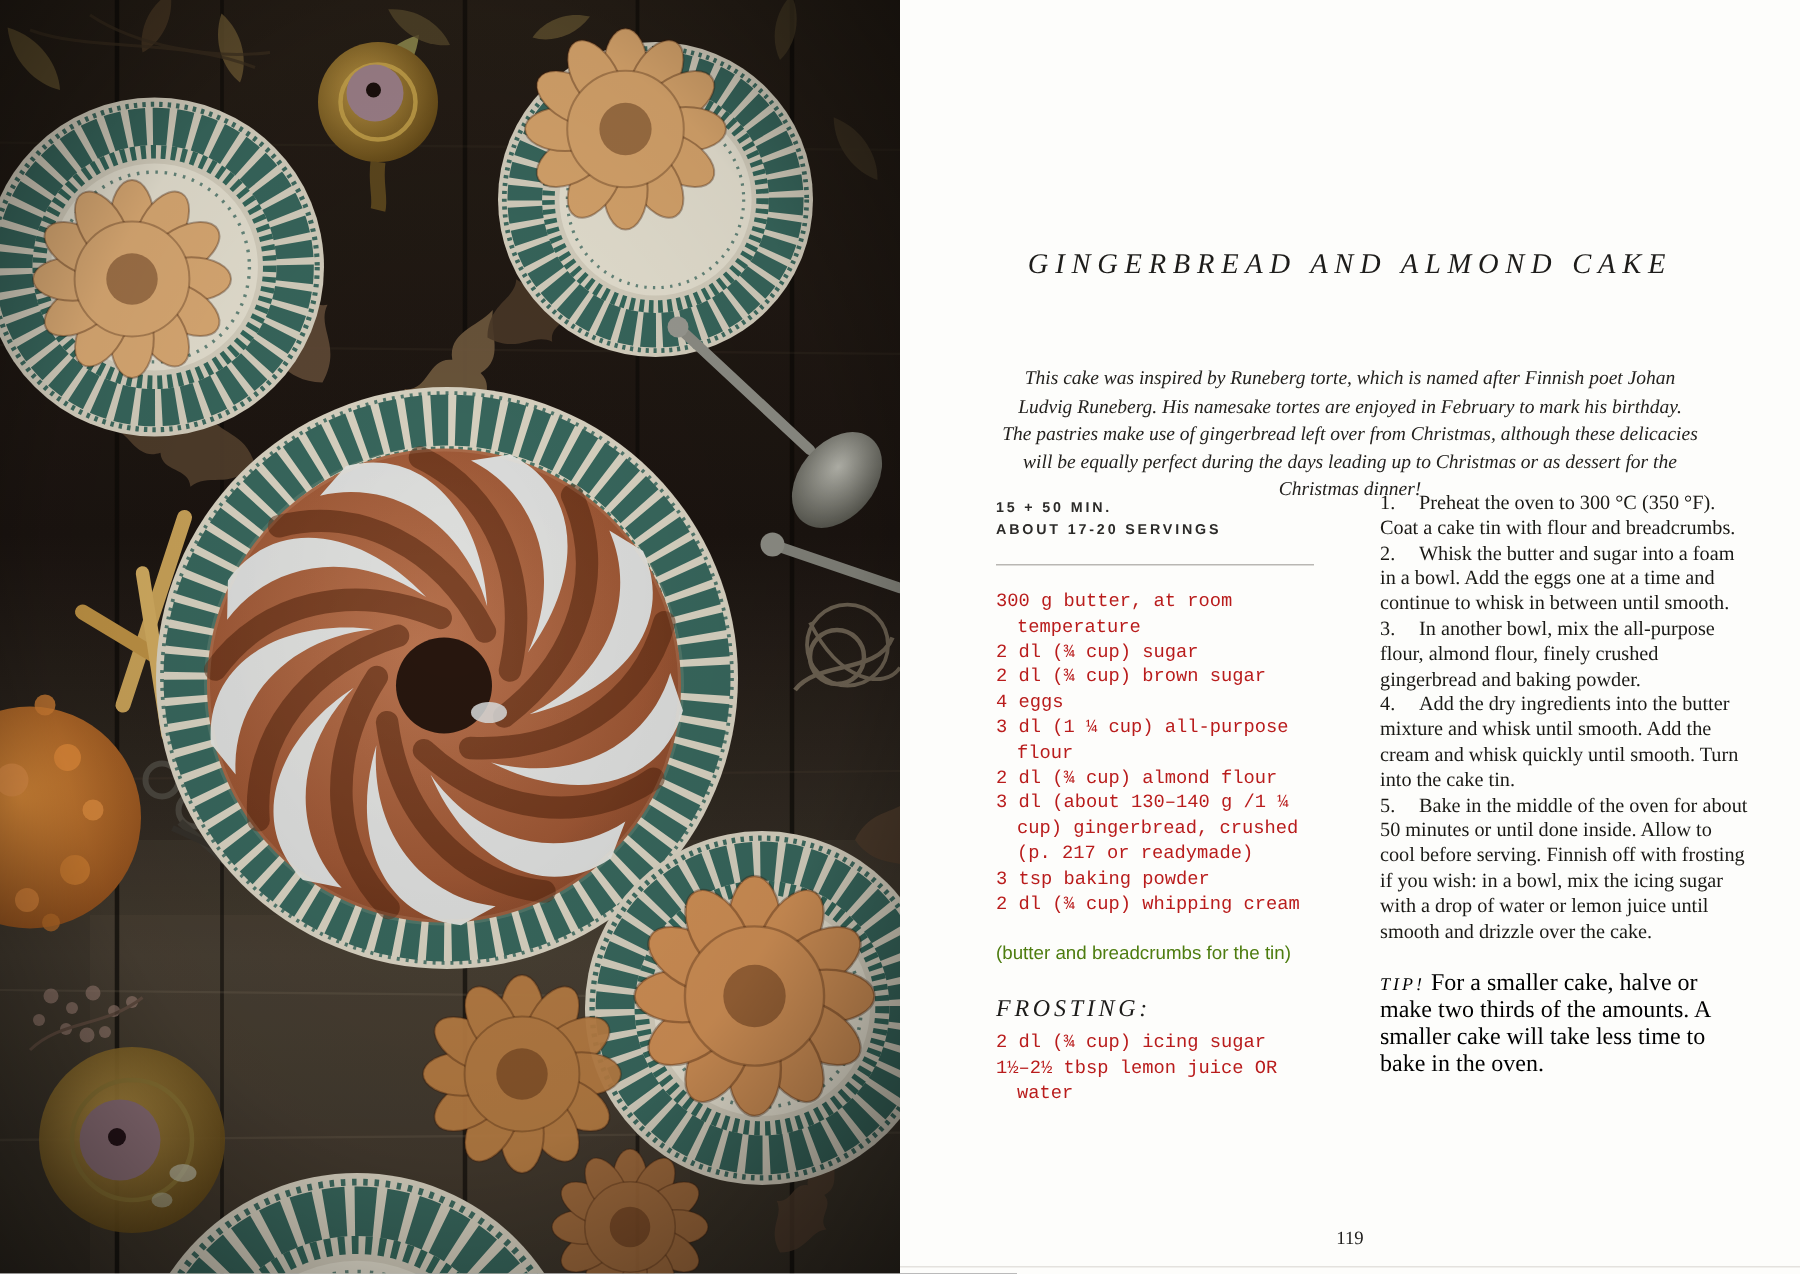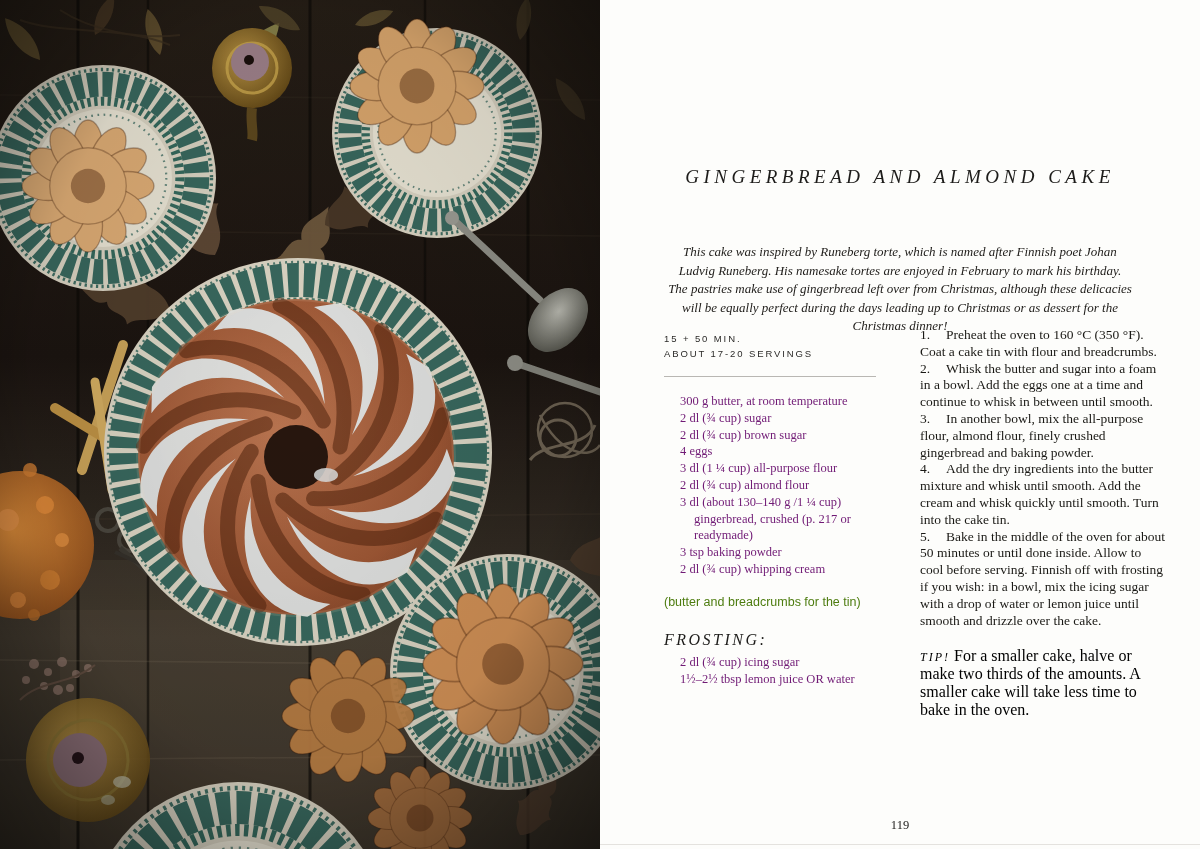--- a/index.html
+++ b/index.html
@@ -8,25 +8,25 @@
   
   .photo{position:absolute;left:0;top:0;width:600px;height:849px;}
   
   .page{position:absolute;left:600px;top:0;width:600px;height:849px;background:#fdfdfb;}
   .page-edge{position:absolute;left:0;bottom:4px;width:100%;height:1px;background:#e4e2de;}
   .title{position:absolute;left:30px;top:163px;width:540px;text-align:center;
          font-style:italic;font-size:19px;letter-spacing:4.5px;color:#1d1c1a;line-height:27px;}
   .intro{position:absolute;left:68px;top:243px;width:464px;text-align:center;
          font-style:italic;font-size:13px;line-height:18.5px;color:#23211e;}
   .col-left{position:absolute;left:64px;top:331px;width:214px;}
-  .meta{font-family:"Liberation Sans",sans-serif;font-size:9.5px;font-weight:normal;
+  .meta{font-family:"Liberation Sans",sans-serif;font-size:9.5px;font-weight:bold;
         letter-spacing:1.9px;color:#2b2a28;line-height:15px;}
   .rule{border:none;border-top:1.5px solid #b9b7b3;margin:15px 0 16px 0;width:212px;}
-  .ingredients{list-style:none;margin:16px;padding:0;font-family:Liberation Serif, serif;
-        font-size:12.5px;line-height:16.8px;color:#701a75;}
+  .ingredients{list-style:none;margin:0;padding:0;font-family:Liberation Mono, monospace;
+        font-size:12.5px;line-height:16.8px;color:#b91c1c;}
   .ingredients li{padding-left:14px;text-indent:-14px;}
   .tin-note{font-family:"Liberation Sans",sans-serif;font-size:12.5px;color:#4d7c0f;margin-top:17px;}
   .frosting-label{font-style:italic;font-size:16px;letter-spacing:2.5px;color:#1d1c1a;margin-top:22px;}
   .frosting-list{margin-top:5px;}
   .col-right{position:absolute;left:320px;top:327px;width:246px;}
   .steps p{margin:0;font-size:13.5px;line-height:16.8px;color:#1a1915;text-align:left;}
   .step-num{display:inline-block;min-width:26px;}
   .tip{margin-top:18px !important;}
   .tip-label{font-style:italic;letter-spacing:2px;font-size:12px;}
   .page-number{position:absolute;left:0;top:818px;width:600px;text-align:center;
@@ -313,21 +313,21 @@
       <ul class="ingredients frosting-list">
 
       <li>2 dl (¾ cup) icing sugar</li>
           <li>1½–2½ tbsp lemon juice OR water</li>
         </ul>
     </div>
 
     <div class="col-right">
       <div class="steps">
 
-          <p><span class="step-num">1.</span><span>Preheat the oven to 160 °C (350 °F). Coat a cake tin with flour and breadcrumbs.</span></p>
+          <p><span class="step-num">1.</span><span>Preheat the oven to 300 °C (350 °F). Coat a cake tin with flour and breadcrumbs.</span></p>
 
           <p><span class="step-num">2.</span><span>Whisk the butter and sugar into a foam in a bowl. Add the eggs one at a time and continue to whisk in between until smooth.</span></p>
 
           <p><span class="step-num">3.</span><span>In another bowl, mix the all-purpose flour, almond flour, finely crushed gingerbread and baking powder.</span></p>
 
           <p><span class="step-num">4.</span><span>Add the dry ingredients into the butter mixture and whisk until smooth. Add the cream and whisk quickly until smooth. Turn into the cake tin.</span></p>
 
           <p><span class="step-num">5.</span><span>Bake in the middle of the oven for about 50 minutes or until done inside. Allow to cool before serving. Finnish off with frosting if you wish: in a bowl, mix the icing sugar with a drop of water or lemon juice until smooth and drizzle over the cake.</span></p>
         </div>
       <p class="steps tip" style="margin-top:18px">

